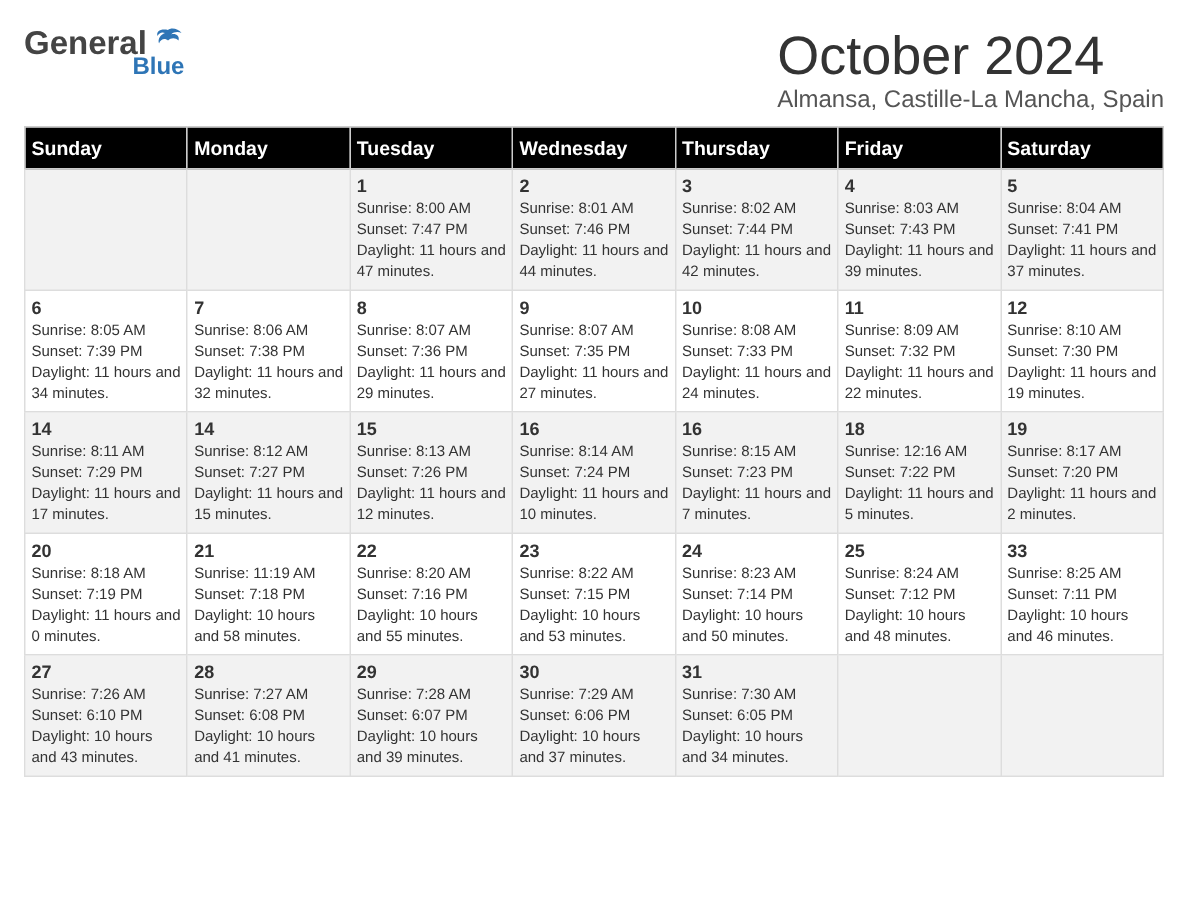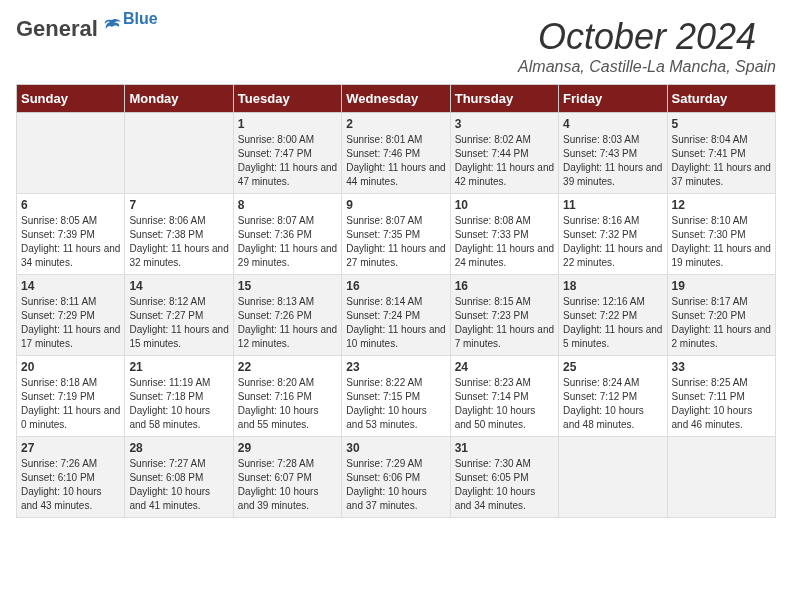--- a/index.html
+++ b/index.html
@@ -11,42 +11,41 @@
       padding: 16px;
     }
     .header-area {
       display: flex;
       justify-content: space-between;
       align-items: flex-start;
       margin-bottom: 8px;
     }
     .logo {
       display: flex;
-      flex-direction: row;
-      align-items: flex-start;
+      flex-direction: column;
+      align-items: flex-end;
     }
     .title-area {
-      text-align: center;
-      font-style: italic;
+      text-align: left;
     }
     .month-title {
       font-size: 36px;
       color: #333;
       font-weight: normal;
     }
     .location-title {
       font-size: 16px;
       color: #555;
     }
     table {
       width: 100%;
       border-collapse: collapse;
     }
     thead tr th {
-      background-color: #7f1d1d;
+      background-color: #000000;
       color: #fff;
       font-size: 13px;
       padding: 6px 4px;
       text-align: left;
       border: 1px solid #ccc;
     }
     tbody tr td {
       vertical-align: top;
       font-size: 10.5px;
       color: #333;
@@ -177,21 +176,21 @@
 Daylight: 11 hours and 27 minutes.</div>
         </td>
         <td>
           <div class="day-num">10</div>
           <div class="cell-info">Sunrise: 8:08 AM
 Sunset: 7:33 PM
 Daylight: 11 hours and 24 minutes.</div>
         </td>
         <td>
           <div class="day-num">11</div>
-          <div class="cell-info">Sunrise: 8:16 AM
+          <div class="cell-info">Sunrise: 8:09 AM
 Sunset: 7:32 PM
 Daylight: 11 hours and 22 minutes.</div>
         </td>
         <td>
           <div class="day-num">12</div>
           <div class="cell-info">Sunrise: 8:10 AM
 Sunset: 7:30 PM
 Daylight: 11 hours and 19 minutes.</div>
         </td>
       </tr>

